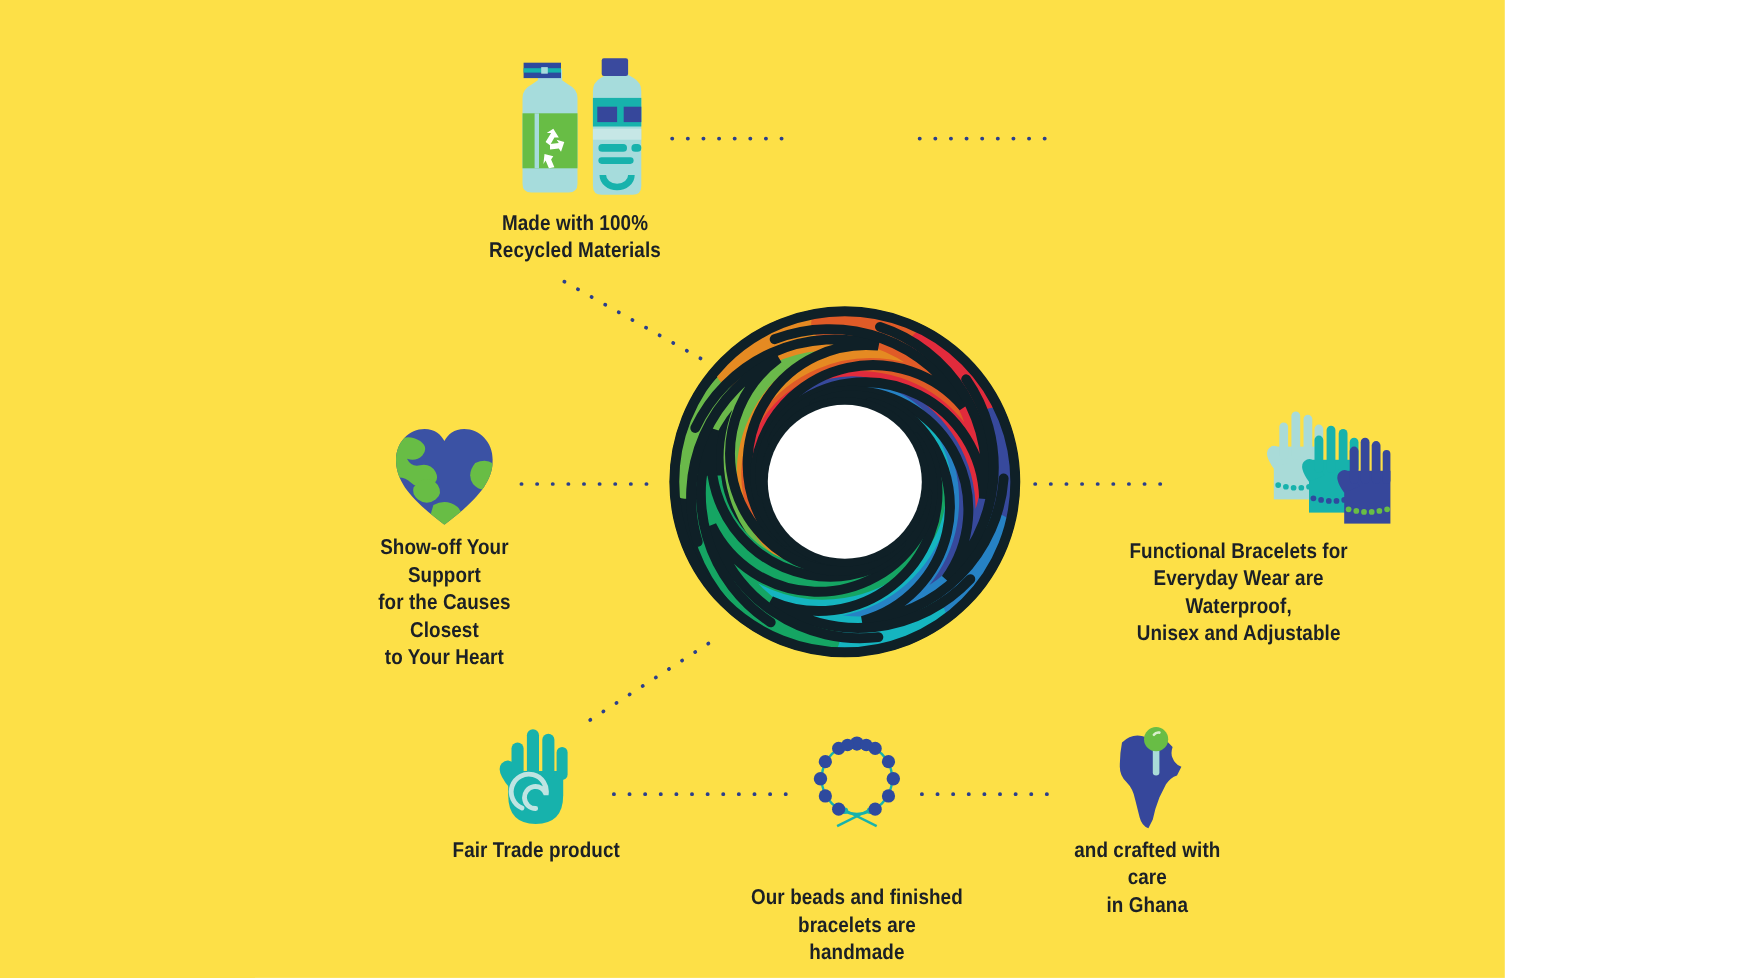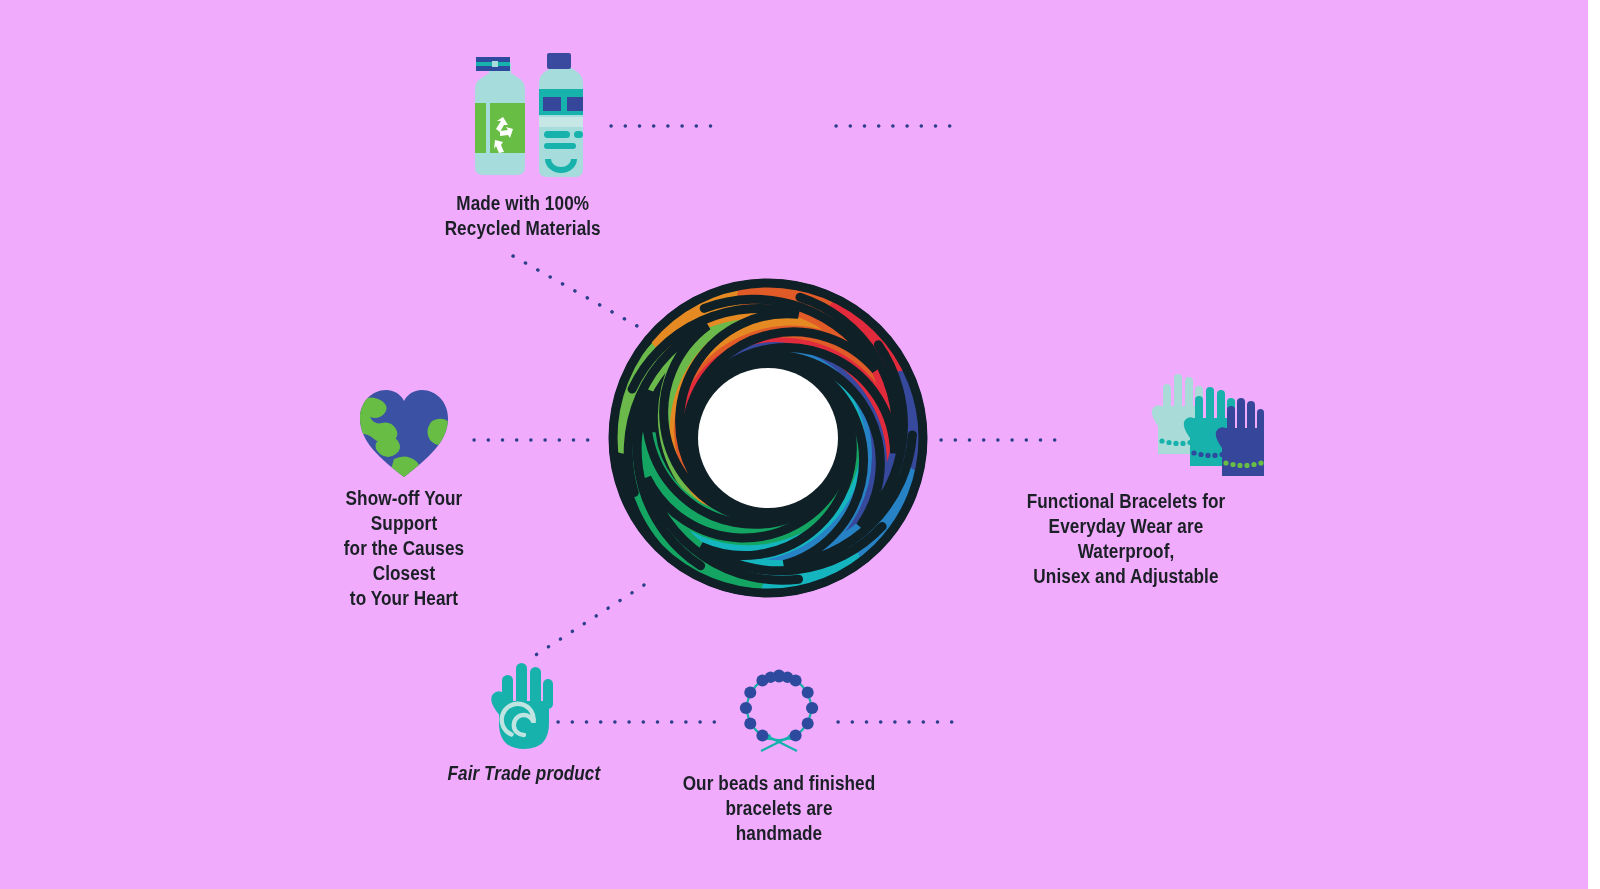--- a/index.html
+++ b/index.html
@@ -6,23 +6,23 @@
   html, body {
     margin: 0;
     padding: 0;
     background: #ffffff;
   }
   body {
     font-family: "Liberation Sans", sans-serif;
   }
   #stage {
     position: relative;
-    width: 1588px;
+    width: 1368px;
     height: 889px;
-    background: #f0abfc;
+    background: #fde047;
     overflow: hidden;
   }
   .node {
     position: absolute;
     display: flex;
     flex-direction: column;
     align-items: center;
   }
   .node-icon {
     display: block;
@@ -236,37 +236,37 @@
           <circle cx="111" cy="97.4" r="2.6"></circle>
         <circle cx="118" cy="96.5" r="2.6"></circle>
           <circle cx="125" cy="95" r="2.6"></circle>
       </g>
     </svg>
     <div class="node-label">Functional Bracelets for
 Everyday Wear are Waterproof,
 Unisex and Adjustable</div>
   </div>
 
-  <div class="node" style="left:434px; top:655px; width:180px;font-style:italic;">
+  <div class="node" style="left:397px; top:655px; width:180px;">
     <svg class="node-icon" width="90" height="100" viewBox="0 0 90 100">
       <g fill="#17b2ac">
         <path d="M20,46 h50 v22 q0,26 -25,26 q-25,0 -25,-26 z"></path>
         <path d="M22,62 q-14,-16 -8,-23 q7,-7 15,4 l8,12 z"></path>
         <rect x="23" y="20" width="11" height="34" rx="5.5"></rect>
         <rect x="37" y="8" width="11" height="46" rx="5.5"></rect>
         <rect x="51" y="12" width="11" height="42" rx="5.5"></rect>
         <rect x="64" y="24" width="10" height="30" rx="5"></rect>
       </g>
 
       <path d="M45,80 a10,10 0 1,1 9.5,-12.5 a16,16 0 1,0 -22,12" fill="none" stroke="#bfe4e2" stroke-width="4.4" stroke-linecap="round"></path>
     </svg>
     <div class="node-label">Fair Trade product</div>
   </div>
 
-  <div class="node" style="left:669px; top:665px; width:220px;">
+  <div class="node" style="left:669px; top:665px; width:220px;gap:33px;">
     <svg class="node-icon" width="110" height="100" viewBox="0 0 110 100">
 
       <circle cx="55" cy="43" r="32" fill="none" stroke="#17b2ac" stroke-width="2.2"></circle>
 
       <path d="M41,70 L73,86" stroke="#17b2ac" stroke-width="2.2" fill="none"></path>
       <path d="M69,70 L37,86" stroke="#17b2ac" stroke-width="2.2" fill="none"></path>
       <circle cx="44" cy="72" r="3" fill="#17b2ac"></circle>
       <circle cx="67" cy="72" r="3" fill="#17b2ac"></circle>
 
       <g fill="#2e4a9e">
@@ -282,14 +282,29 @@
         <circle cx="26.3" cy="27.4" r="6"></circle>
         <circle cx="38.4" cy="15.4" r="6"></circle>
         <circle cx="63.5" cy="12.2" r="5.7"></circle>
         <circle cx="46.5" cy="12.2" r="5.7"></circle>
       </g>
     </svg>
     <div class="node-label">Our beads and finished
 bracelets are handmade</div>
   </div>
 
+  <div class="node" style="left:953px; top:655px; width:180px;">
+    <svg class="node-icon" width="90" height="100" viewBox="0 0 90 100">
+
+      <path d="M22,20 q8,-8 18,-6 q6,1 10,4 q6,-2 12,0 l6,6 q-2,6 0,10
+               q2,6 8,8 l-4,8 q-6,2 -10,8 l-6,12 q-4,10 -6,20 l-4,8
+               q-6,-2 -8,-10 l-4,-16 q-2,-10 -8,-16 q-6,-6 -6,-14 q0,-12 2,-22 z" fill="#36479b"></path>
+
+      <rect x="50" y="18" width="6" height="32" rx="3" fill="#a9dbd8"></rect>
+
+      <circle cx="53" cy="17" r="11" fill="#68bd45"></circle>
+      <path d="M51,13 a5,5 0 0,1 5,-2" fill="none" stroke="#d8eecb" stroke-width="2.4" stroke-linecap="round"></path>
+    </svg>
+    <div class="node-label">and crafted with care
+in Ghana</div>
+  </div>
 
 </div>
 
 </body></html>

